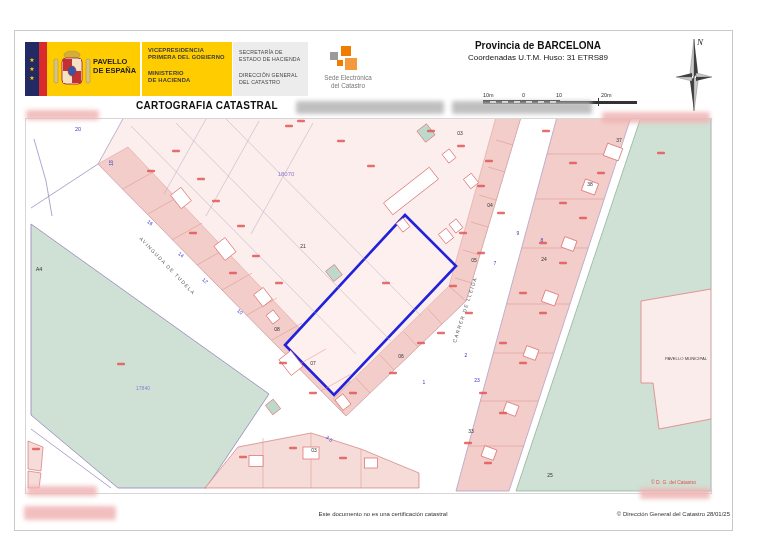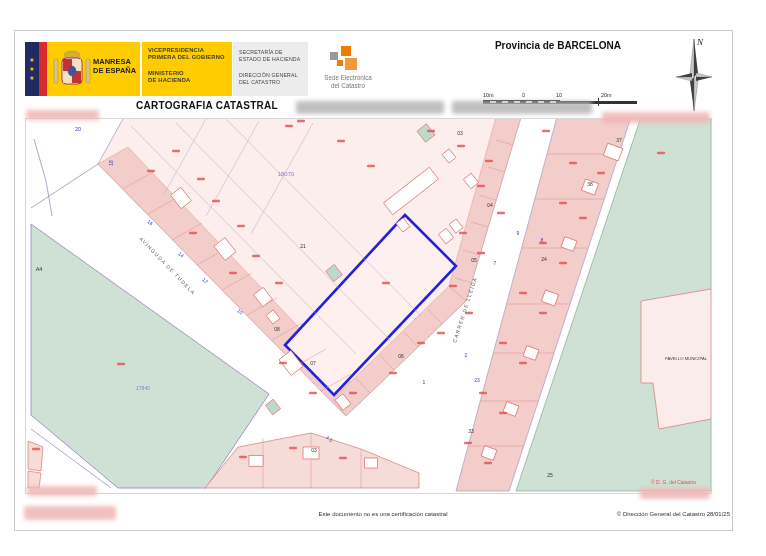--- a/index.html
+++ b/index.html
@@ -15,21 +15,21 @@
   .ylw-txt{font-size:5.8px;font-weight:bold;color:#3a3a3a;line-height:7px;letter-spacing:.2px;}
   .ylw-gap{height:9px;}
   #gob-text{left:93px;top:57px;width:46px;font-size:7.5px;font-weight:bold;color:#222;line-height:9px;}
   #gray-block{left:233px;top:42px;width:75px;height:54px;background:#ececec;padding:7px 4px 0 6px;box-sizing:border-box;}
   .gray-txt{font-size:5.2px;color:#444;line-height:6.5px;letter-spacing:.2px;}
   .gray-gap{height:10px;}
   #sede-block{left:310px;top:42px;width:80px;height:54px;background:#fff;}
   .sq{position:absolute;}
   #sede-text{left:310px;top:74px;width:76px;text-align:center;font-size:6.3px;color:#777;line-height:7.5px;}
   
-  #right-head{left:444px;top:39px;width:228px;text-align:center;color:#111;}
+  #right-head{left:424px;top:39px;width:228px;text-align:center;color:#111;}
   .rh-b{font-size:10px;font-weight:bold;line-height:13px;}
   .rh-n{font-size:8px;line-height:11px;}
   
   #scalebar{left:483px;top:92px;width:154px;height:16px;font-size:5.5px;color:#333;}
   #scalebar .lbl{position:absolute;top:0;}
   #sb-bar-l{position:absolute;left:0;top:8px;width:77px;height:4px;border:0.5px solid #333;background:repeating-linear-gradient(90deg,#333 0 6px,#fff 6px 12px);box-sizing:border-box;}
   #sb-bar-r{position:absolute;left:77px;top:9px;width:77px;height:2.5px;background:#333;}
   #sb-tick{position:absolute;left:115px;top:6px;width:1px;height:8px;background:#333;}
   
   #doc-title{left:112px;top:100px;width:190px;text-align:center;font-size:10px;font-weight:bold;color:#111;letter-spacing:.3px;}
@@ -64,21 +64,21 @@
     <ellipse cx="19" cy="8" rx="8" ry="4" fill="#d4af37" stroke="#a5885a" stroke-width="0.5"></ellipse>
     <rect x="9" y="11" width="20" height="26" rx="4" fill="#ffffff" stroke="#b03030" stroke-width="1"></rect>
     <rect x="10" y="12" width="9" height="12" fill="#c23232"></rect>
     <rect x="19" y="24" width="9" height="12" fill="#c23232"></rect>
     <rect x="19" y="12" width="9" height="12" fill="#f3e2c4"></rect>
     <rect x="10" y="24" width="9" height="12" fill="#f3e2c4"></rect>
     <ellipse cx="19" cy="24" rx="4" ry="5" fill="#3b55a5" stroke="#b03030" stroke-width="0.6"></ellipse>
   </svg>
 </div>
 <div class="abs" id="gob-text">
-  <div>MANRESA</div>
+  <div>PAVELLO</div>
     <div>DE ESPAÑA</div>
 </div>
 <div class="abs" id="yellow2">
   <div class="ylw-txt">VICEPRESIDENCIA</div>
   <div class="ylw-txt">PRIMERA DEL GOBIERNO</div>
   <div class="ylw-gap"></div>
   <div class="ylw-txt">MINISTERIO</div>
   <div class="ylw-txt">DE HACIENDA</div>
 </div>
 <div class="abs" id="gray-block">
@@ -92,20 +92,21 @@
   <div class="sq" style="left:27px;top:18px;width:6px;height:6px;background:#f07d00;"></div>
   <div class="sq" style="left:35px;top:16px;width:12px;height:12px;background:#f5993d;"></div>
 </div>
 <div class="abs" id="sede-text">
   <div>Sede Electrónica</div>
     <div>del Catastro</div>
 </div>
 
 <div class="abs" id="right-head">
   <div class="rh-b">Provincia de BARCELONA</div>
+  <div class="rh-n">Coordenadas U.T.M. Huso: 31 ETRS89</div>
 </div>
 <div class="abs" id="scalebar">
   <span class="lbl" style="left:0px;">10m</span>
   <span class="lbl" style="left:39px;">0</span>
   <span class="lbl" style="left:73px;">10</span>
   <span class="lbl" style="left:118px;">20m</span>
   <div id="sb-bar-l"></div>
   <div id="sb-bar-r"></div>
   <div id="sb-tick"></div>
 </div>

